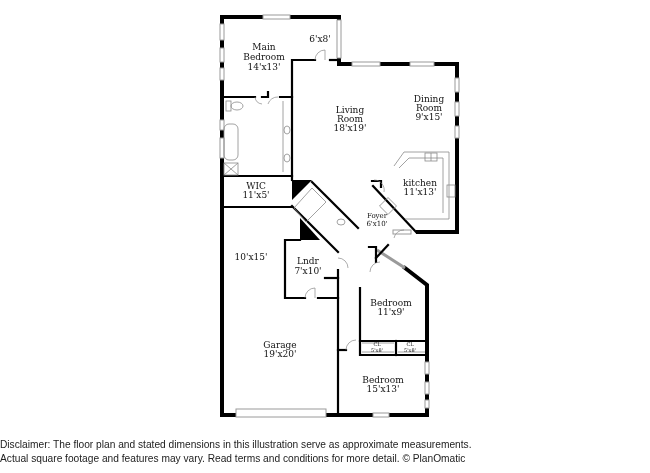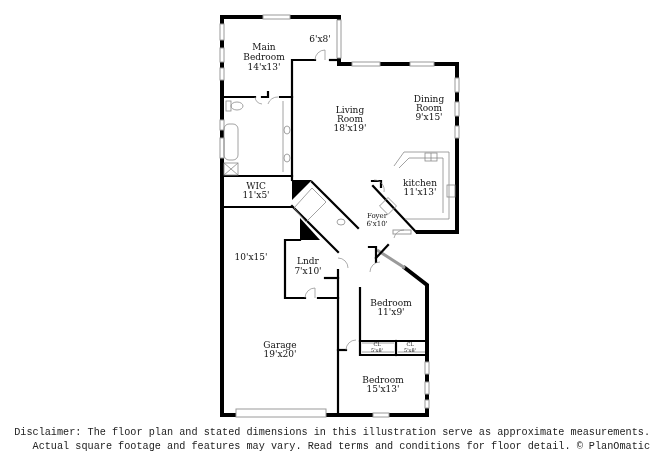--- a/index.html
+++ b/index.html
@@ -7,22 +7,22 @@
   #plan { position: absolute; left: 0; top: 0; width: 650px; height: 473px; }
   .lbl { font-family: "DejaVu Serif", "Liberation Serif", serif; font-size: 9px; fill: #111; text-anchor: middle; }
   .lbl-sm { font-family: "DejaVu Serif", "Liberation Serif", serif; font-size: 7px; fill: #111; text-anchor: middle; }
   .lbl-xs { font-family: "DejaVu Serif", "Liberation Serif", serif; font-size: 5px; fill: #111; text-anchor: middle; }
   .wall { stroke: #000; stroke-width: 4; fill: none; stroke-linecap: square; }
   .iwall { stroke: #000; stroke-width: 2.2; fill: none; stroke-linecap: square; }
   .win { stroke: #9a9a9a; stroke-width: 1; fill: #fff; }
   .fix { stroke: #8a8a8a; stroke-width: 0.8; fill: none; }
   .door { stroke: #8a8a8a; stroke-width: 0.7; fill: none; }
   .disclaimer {
-    position: absolute; left: 0; width: 650px; text-align: right;
-    font-family: Liberation Mono, monospace; font-size: 10.2px; color: #222; line-height: 14px;
+    position: absolute; left: 0; width: 650px; text-align: left;
+    font-family: Liberation Sans, sans-serif; font-size: 10.2px; color: #222; line-height: 14px; margin-top: 12px;
   }
 </style>
 </head>
 <body>
 
 <svg id="plan" viewBox="0 0 650 473" xmlns="http://www.w3.org/2000/svg">
 
   <g>
 
     <polyline class="wall" points="222,17 339,17 339,62"></polyline>
@@ -191,13 +191,13 @@
     <text class="lbl" x="280" y="348">Garage</text>
     <text class="lbl" x="280" y="357">19'x20'</text>
   </g>
   <g>
     <text class="lbl" x="383" y="383">Bedroom</text>
     <text class="lbl" x="383" y="392">15'x13'</text>
   </g>
 </svg>
 
 <div class="disclaimer" style="top:426px;">Disclaimer: The floor plan and stated dimensions in this illustration serve as approximate measurements.</div>
-<div class="disclaimer" style="top:440px;">Actual square footage and features may vary. Read terms and conditions for floor detail. © PlanOmatic</div>
+<div class="disclaimer" style="top:440px;">Actual square footage and features may vary. Read terms and conditions for more detail. © PlanOmatic</div>
 
 </body></html>

